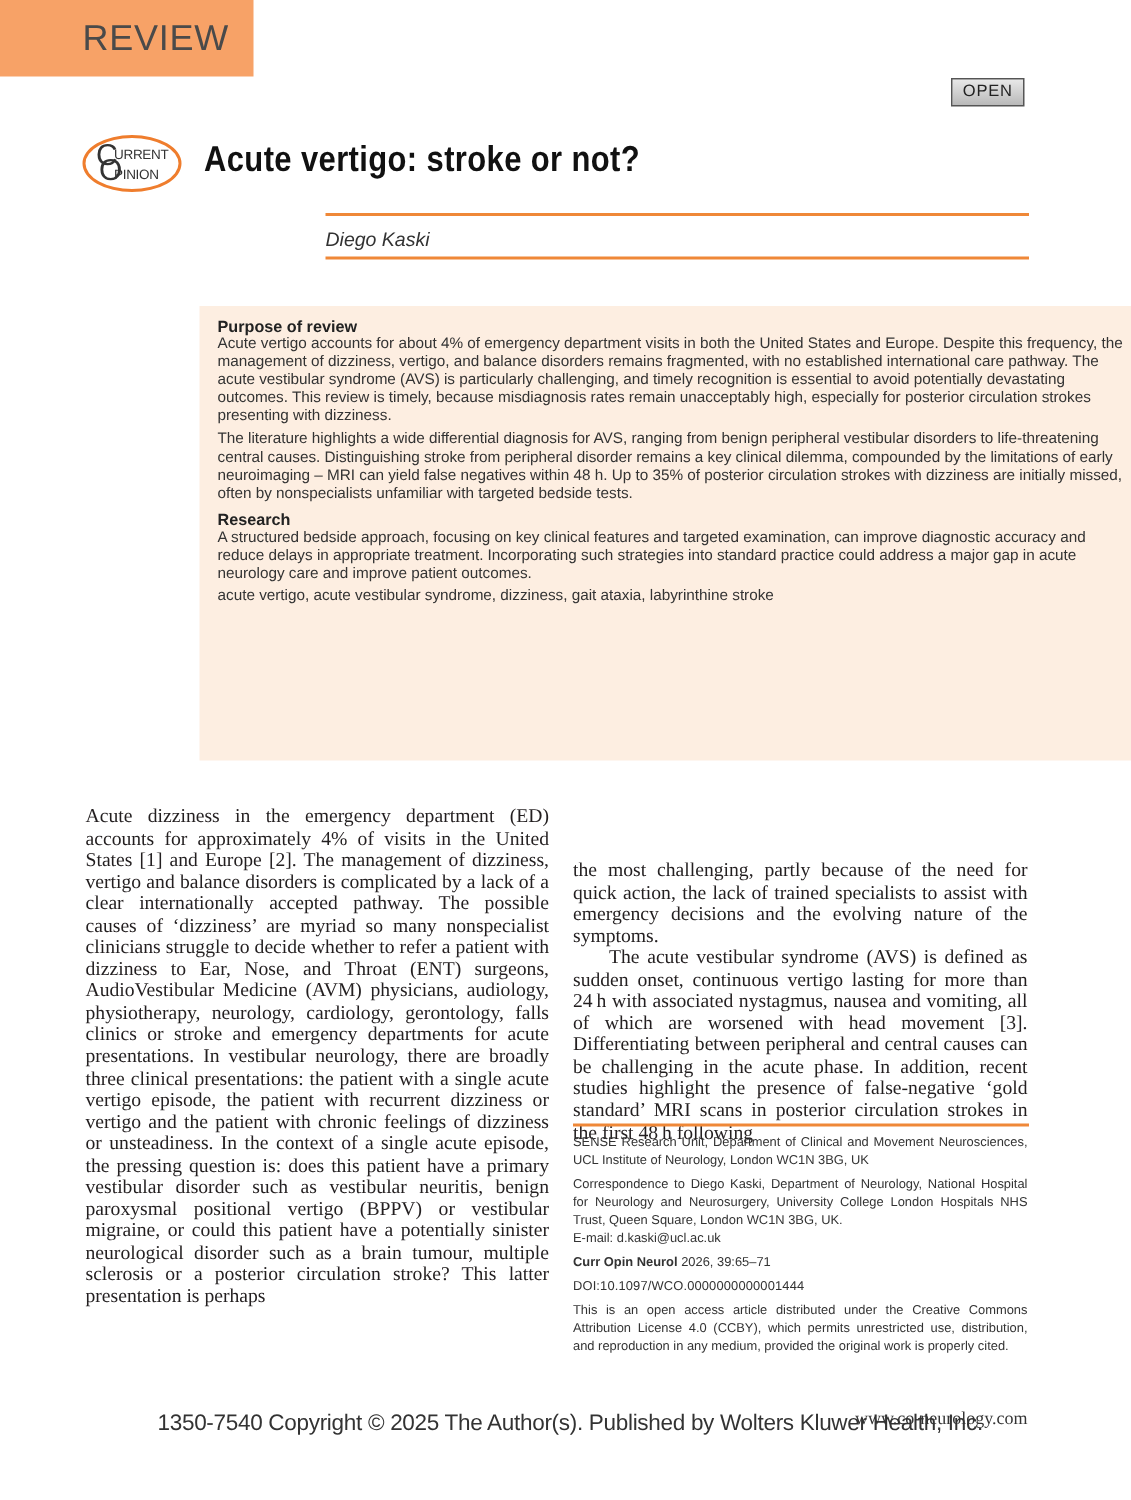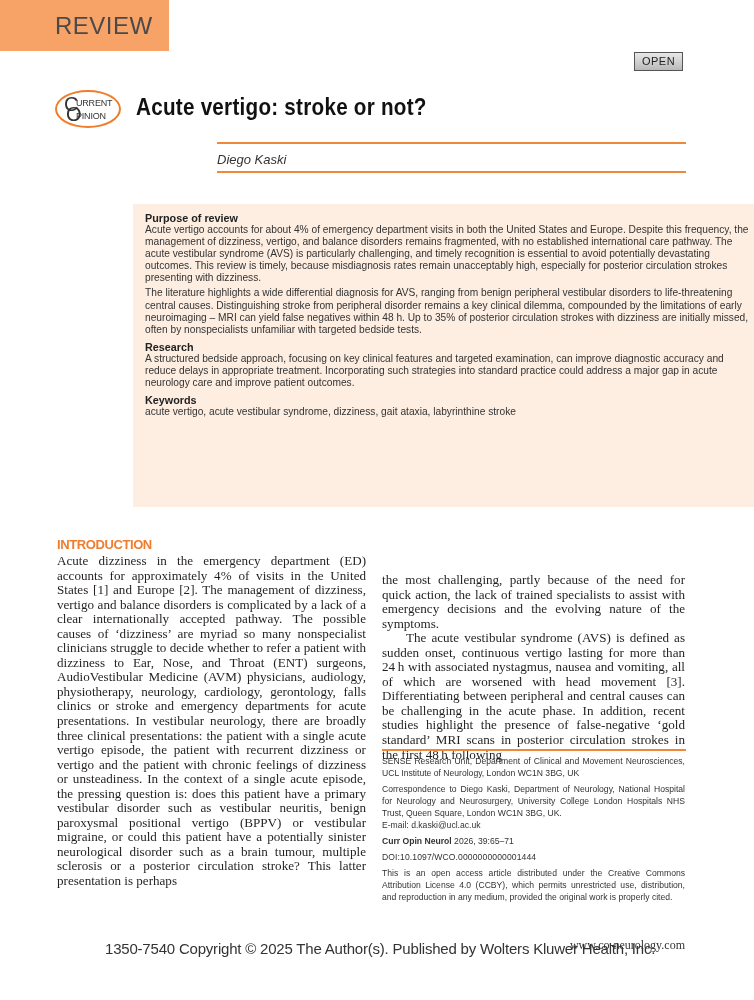--- a/index.html
+++ b/index.html
@@ -100,26 +100,24 @@
 <div class="rule" style="left:217px; top:142px; width:469px;"></div>
 <div class="author">Diego Kaski</div>
 <div class="rule" style="left:217px; top:171px; width:469px;"></div>
 
 <section class="abstract">
   <h3>Purpose of review</h3>
   <p>Acute vertigo accounts for about 4% of emergency department visits in both the United States and Europe. Despite this frequency, the management of dizziness, vertigo, and balance disorders remains fragmented, with no established international care pathway. The acute vestibular syndrome (AVS) is particularly challenging, and timely recognition is essential to avoid potentially devastating outcomes. This review is timely, because misdiagnosis rates remain unacceptably high, especially for posterior circulation strokes presenting with dizziness.</p>
   <p>The literature highlights a wide differential diagnosis for AVS, ranging from benign peripheral vestibular disorders to life-threatening central causes. Distinguishing stroke from peripheral disorder remains a key clinical dilemma, compounded by the limitations of early neuroimaging – MRI can yield false negatives within 48 h. Up to 35% of posterior circulation strokes with dizziness are initially missed, often by nonspecialists unfamiliar with targeted bedside tests.</p>
   <h3>Research</h3>
   <p>A structured bedside approach, focusing on key clinical features and targeted examination, can improve diagnostic accuracy and reduce delays in appropriate treatment. Incorporating such strategies into standard practice could address a major gap in acute neurology care and improve patient outcomes.</p>
-  <h3>Keywords</h3>
   <p>acute vertigo, acute vestibular syndrome, dizziness, gait ataxia, labyrinthine stroke</p>
 </section>
 
 <div class="col-left">
-  <h2>INTRODUCTION</h2>
   <p>Acute dizziness in the emergency department (ED) accounts for approximately 4% of visits in the United States [1] and Europe [2]. The management of dizziness, vertigo and balance disorders is complicated by a lack of a clear internationally accepted pathway. The possible causes of ‘dizziness’ are myriad so many nonspecialist clinicians struggle to decide whether to refer a patient with dizziness to Ear, Nose, and Throat (ENT) surgeons, AudioVestibular Medicine (AVM) physicians, audiology, physiotherapy, neurology, cardiology, gerontology, falls clinics or stroke and emergency departments for acute presentations. In vestibular neurology, there are broadly three clinical presentations: the patient with a single acute vertigo episode, the patient with recurrent dizziness or vertigo and the patient with chronic feelings of dizziness or unsteadiness. In the context of a single acute episode, the pressing question is: does this patient have a primary vestibular disorder such as vestibular neuritis, benign paroxysmal positional vertigo (BPPV) or vestibular migraine, or could this patient have a potentially sinister neurological disorder such as a brain tumour, multiple sclerosis or a posterior circulation stroke? This latter presentation is perhaps</p>
 </div>
 
 <div class="col-right">
   <p>the most challenging, partly because of the need for quick action, the lack of trained specialists to assist with emergency decisions and the evolving nature of the symptoms.</p>
   <p class="p2">The acute vestibular syndrome (AVS) is defined as sudden onset, continuous vertigo lasting for more than 24 h with associated nystagmus, nausea and vomiting, all of which are worsened with head movement [3]. Differentiating between peripheral and central causes can be challenging in the acute phase. In addition, recent studies highlight the presence of false-negative ‘gold standard’ MRI scans in posterior circulation strokes in the first 48 h following</p>
 </div>
 
 <div class="rule" style="left:382px; top:749px; width:304px; height:1.5px;"></div>
 

